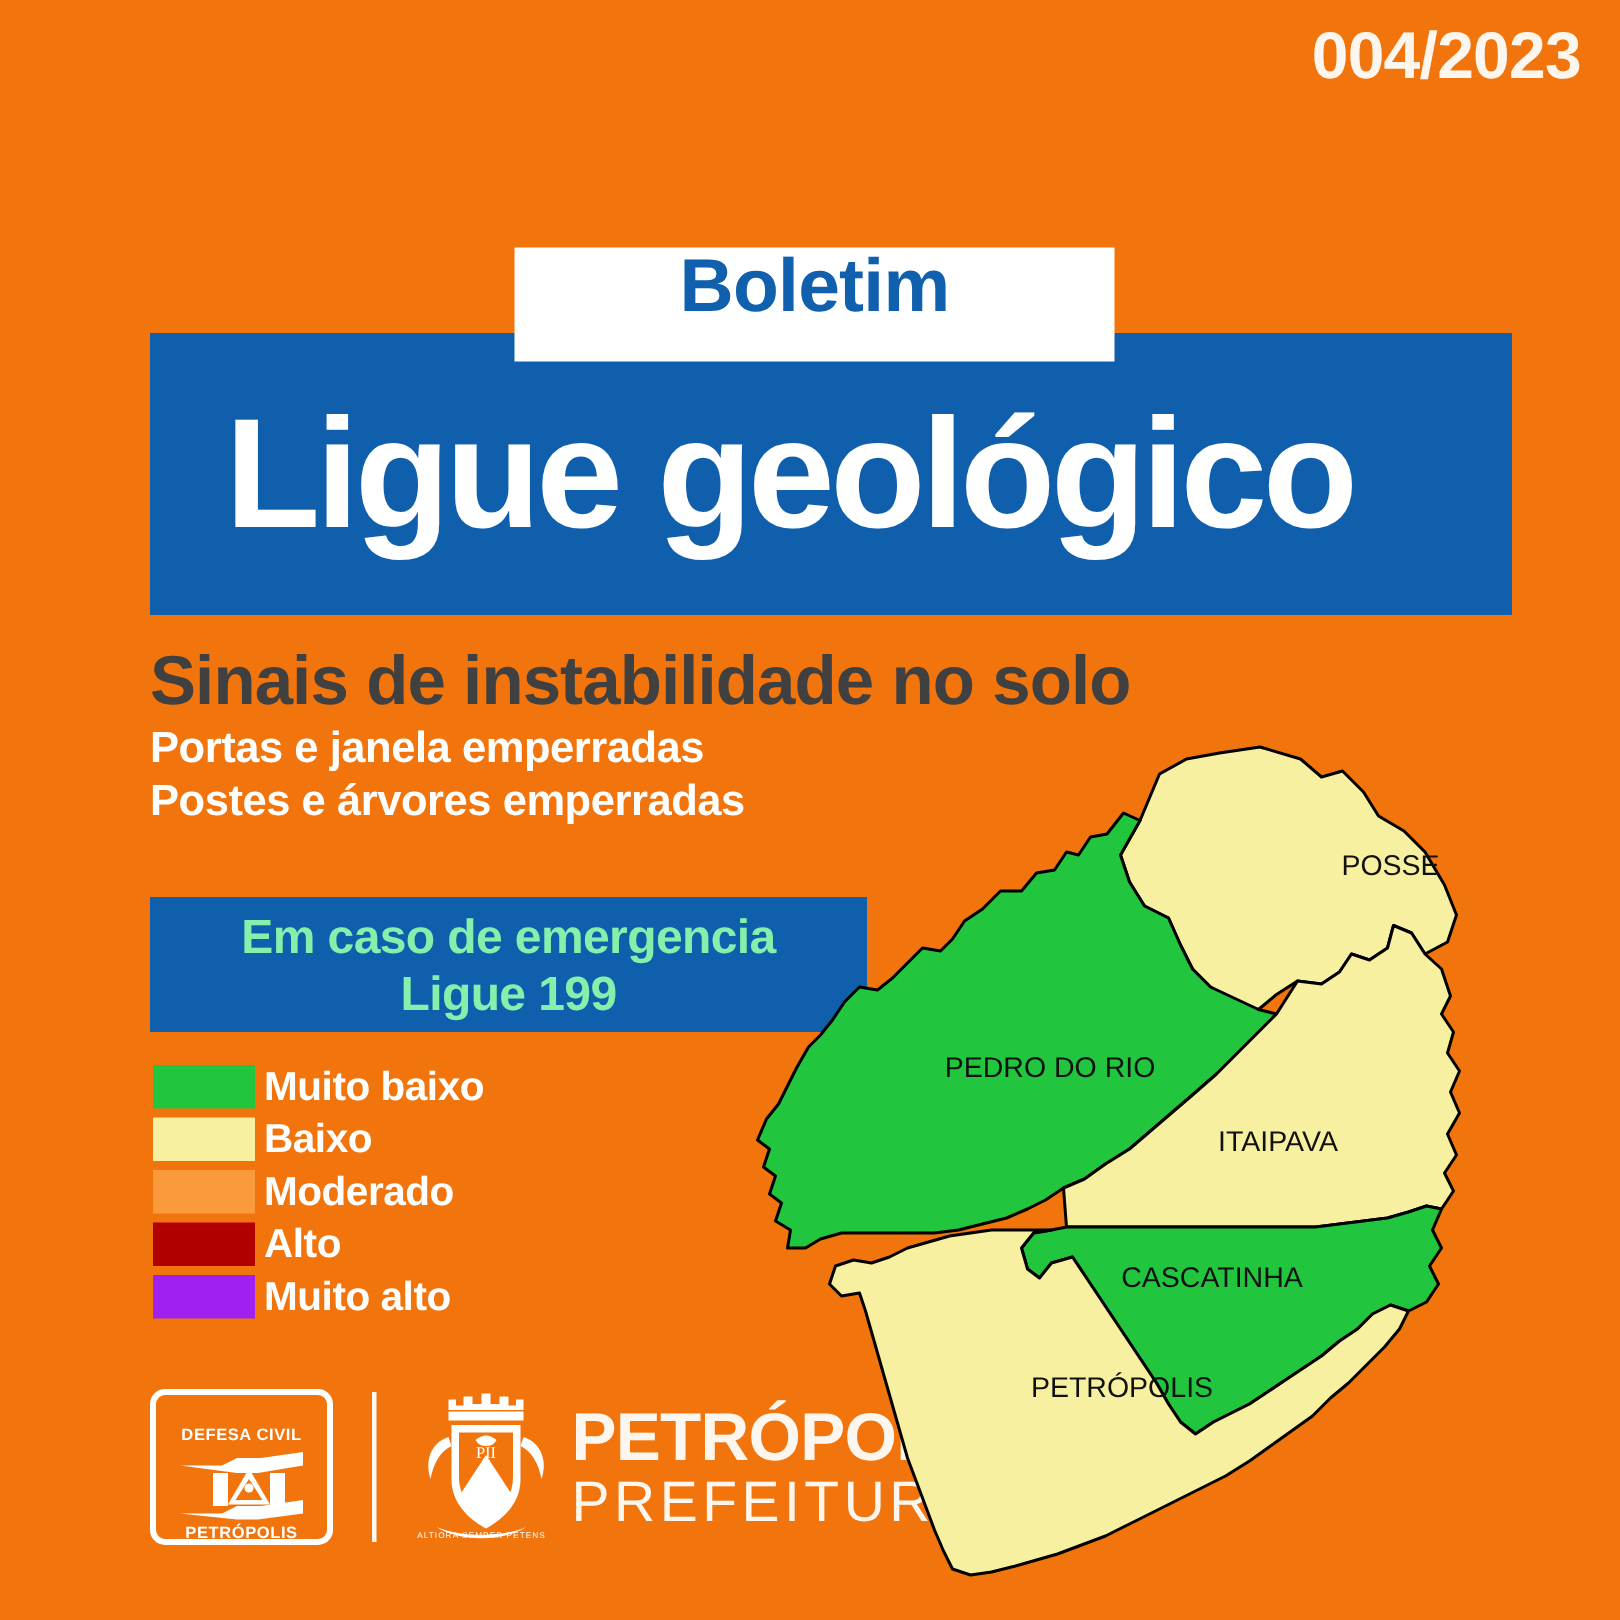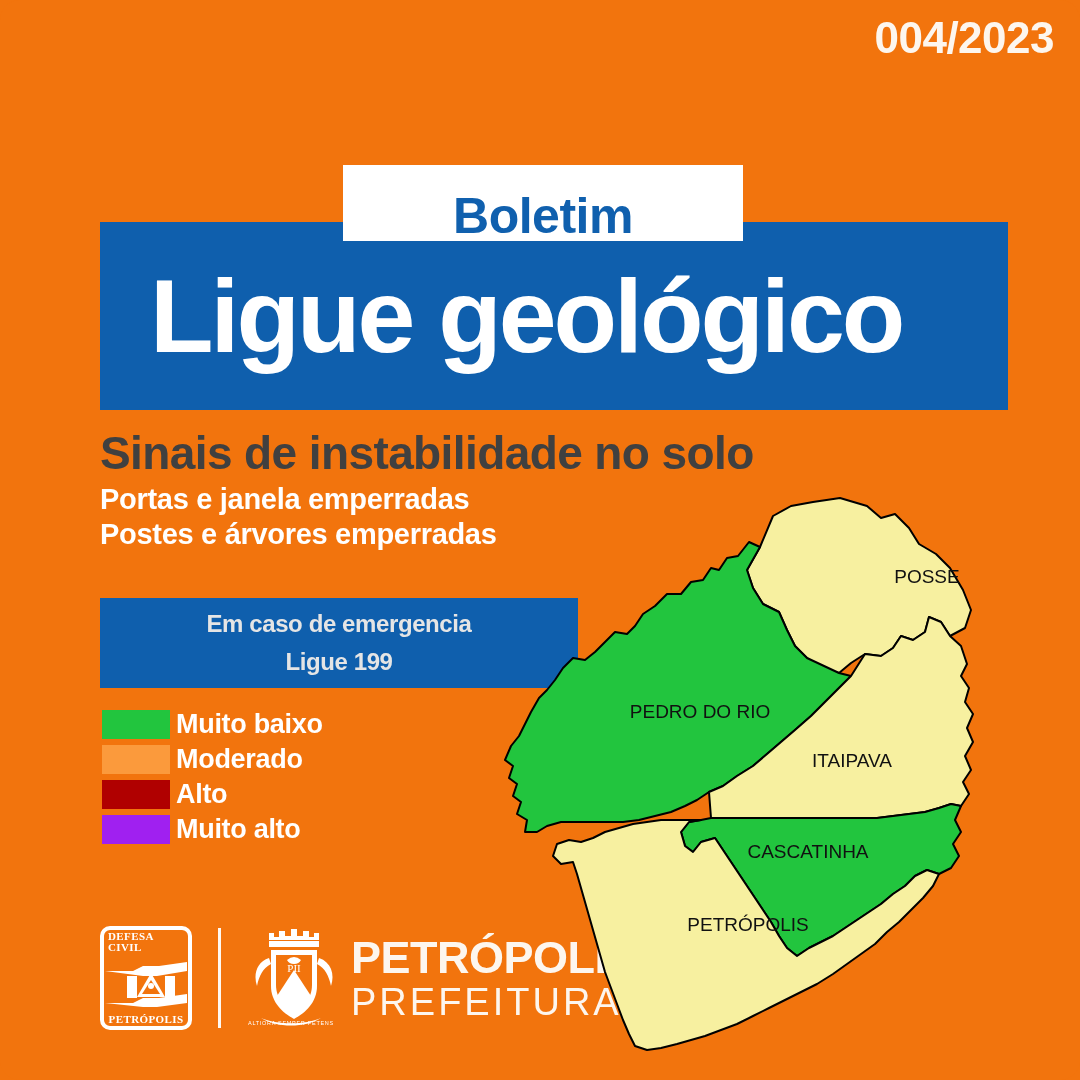--- a/index.html
+++ b/index.html
@@ -37,21 +37,21 @@
 
   
   .boletim-chip {
     position: absolute;
     left: 343px;
     top: 165px;
     width: 400px;
     height: 76px;
     background: #ffffff;
     display: flex;
-    align-items: flex-end;
+    align-items: flex-start;
     justify-content: center;
     z-index: 3;
   }
   .boletim-chip span {
     color: #1060ae;
     font-size: 50px;
     font-weight: 700;
     letter-spacing: -0.5px;
     line-height: 1;
   }
@@ -112,22 +112,22 @@
     top: 598px;
     width: 478px;
     height: 90px;
     background: #0f5fad;
     display: flex;
     flex-direction: column;
     align-items: center;
     justify-content: center;
   }
   .emergency-box div {
-    color: #e5e5e5;
-    font-size: 24px;
+    color: #86efac;
+    font-size: 32px;
     font-weight: 700;
     line-height: 38px;
     letter-spacing: -0.4px;
   }
 
   
   .legend {
     position: absolute;
     left: 102px;
     top: 707px;
@@ -155,31 +155,30 @@
   
   .footer {
     position: absolute;
     left: 100px;
     top: 918px;
     display: flex;
     align-items: center;
     height: 120px;
   }
   .dc-logo {
-    width: 92px;
+    width: 122px;
     height: 104px;
     border: 4px solid #ffffff;
     border-radius: 10px;
     display: flex;
     flex-direction: column;
     align-items: center;
     justify-content: space-between;
-    padding: 1px 4px;
+    padding: 22px 4px;
     box-sizing: border-box;
-    font-family: Liberation Serif, serif;
   }
   .dc-logo .dc-top,
   .dc-logo .dc-bottom {
     color: #ffffff;
     font-size: 11px;
     font-weight: 700;
     letter-spacing: 0.4px;
     line-height: 1;
   }
   .dc-logo .dc-art {
@@ -258,20 +257,24 @@
 
   <div class="emergency-box">
     <div>Em caso de emergencia</div>
     <div>Ligue 199</div>
   </div>
 
   <div class="legend">
     <div class="legend-row">
       <span class="legend-swatch" style="background:#22c53e"></span>
       <span class="legend-label">Muito baixo</span>
+    </div>
+    <div class="legend-row">
+      <span class="legend-swatch" style="background:#f7f0a0"></span>
+      <span class="legend-label">Baixo</span>
     </div>
     <div class="legend-row">
       <span class="legend-swatch" style="background:#fb9a3c"></span>
       <span class="legend-label">Moderado</span>
     </div>
     <div class="legend-row">
       <span class="legend-swatch" style="background:#b00000"></span>
       <span class="legend-label">Alto</span>
     </div>
     <div class="legend-row">

